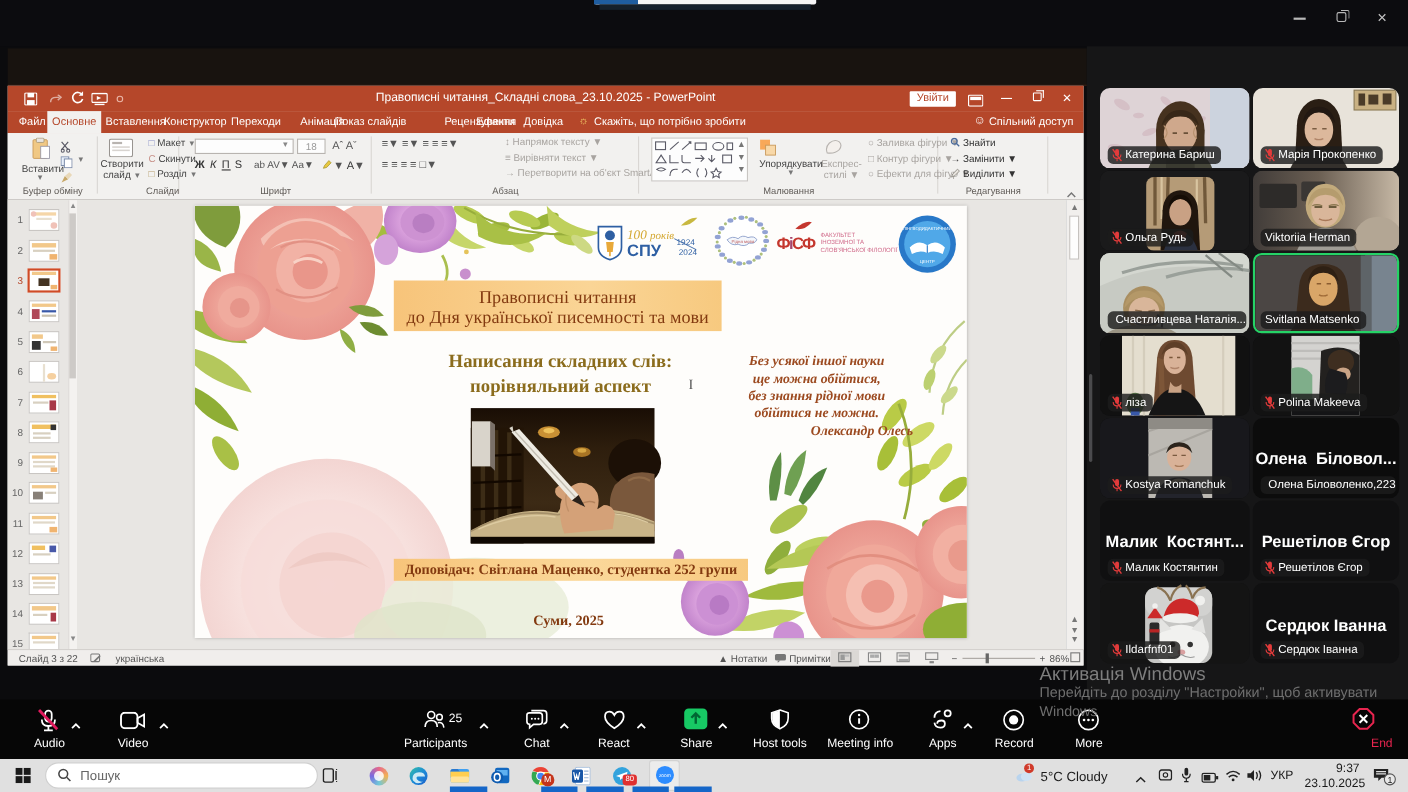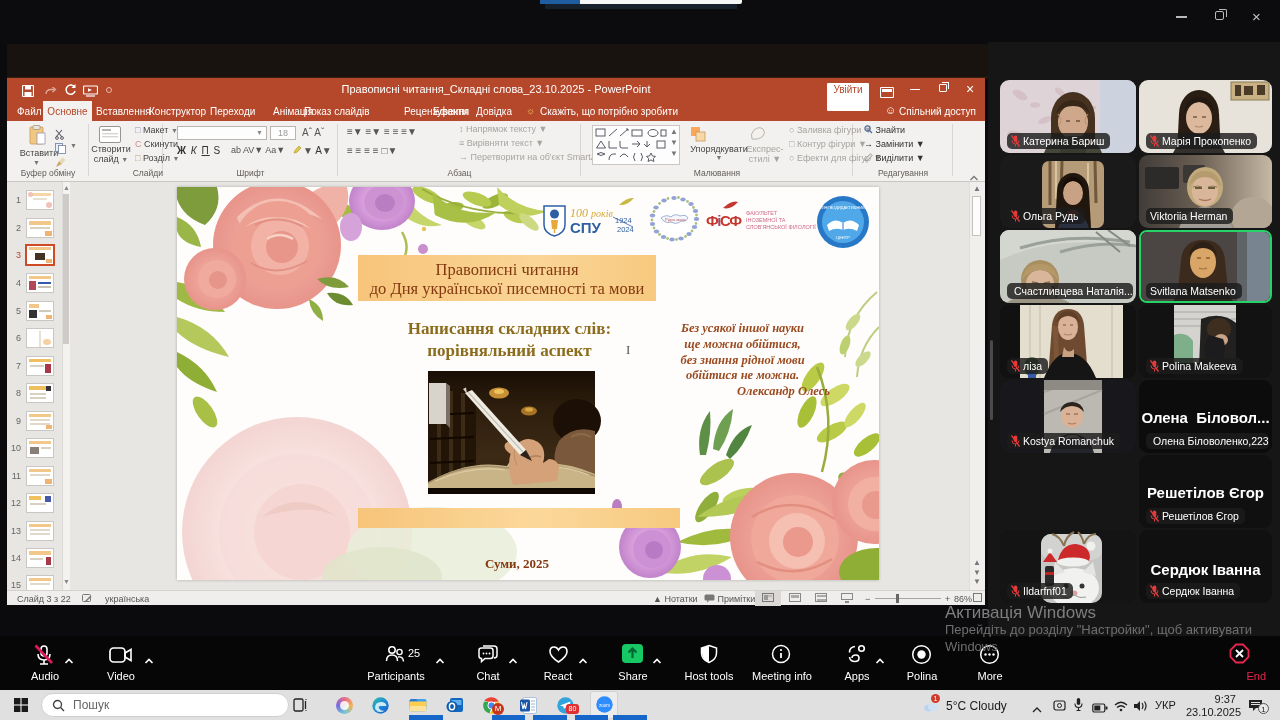--- a/index.html
+++ b/index.html
@@ -57,21 +57,21 @@
       <svg width="15" height="12" viewBox="0 0 15 12">
           <rect x="0.5" y="1" width="14" height="8" rx="1" fill="none" stroke="#fff" stroke-width="1.2"></rect>
           <path d="M5 3.2 L9 5 L5 6.8 Z" fill="#fff"></path>
           <path d="M3 11 L12 11" stroke="#fff" stroke-width="1.2"></path>
         </svg>
     </div>
     <div class="abs" style="left:99px;top:9px;width:6px;height:6px;border:1.2px solid #e9b5a6;border-radius:50%;"></div>
 
     <div class="abs wt" style="left:0;top:5px;width:978px;text-align:center;font-size:11px;">Правописні читання_Складні слова_23.10.2025 - PowerPoint</div>
 
-    <div class="abs" style="left:820px;top:5px;width:42px;height:28px;background:#fff;border-radius:1px;color:#b5472a;font-size:10px;text-align:center;line-height:14px;">Увійти</div>
+    <div class="abs" style="left:820px;top:5px;width:42px;height:14px;background:#fff;border-radius:1px;color:#b5472a;font-size:10px;text-align:center;line-height:14px;">Увійти</div>
     <div class="abs" style="left:873px;top:6px;width:14px;height:11px;">
       <svg width="14" height="11" viewBox="0 0 14 11">
           <rect x="0.5" y="0.5" width="13" height="10" rx="1" fill="none" stroke="#fff" stroke-width="1.1"></rect>
           <rect x="2" y="2" width="10" height="3" fill="#fff"></rect>
         </svg>
     </div>
     <div class="abs" style="left:903px;top:11px;width:10px;height:1.4px;background:#fff;"></div>
     <div class="abs" style="left:932px;top:6px;width:8px;height:8px;border:1.1px solid #fff;border-radius:1px;"></div>
     <div class="abs" style="left:935px;top:4px;width:7px;height:7px;border-top:1.1px solid #fff;border-right:1.1px solid #fff;"></div>
     <div class="abs wt" style="left:959px;top:3px;font-size:14px;">×</div>
@@ -582,20 +582,21 @@
 
         <div class="abs" style="left:181px;top:68px;width:298px;height:46px;background:linear-gradient(90deg,#f7c47a,#fad596 60%,#f7c97f);"></div>
         <div class="abs" style="left:181px;top:73px;width:298px;text-align:center;font-family:'Liberation Serif',serif;font-size:16.5px;color:#833a10;line-height:19px;">Правописні читання<br>до Дня української писемності та мови</div>
 
         <div class="abs" style="left:180px;top:131px;width:305px;text-align:center;font-family:'Liberation Serif',serif;font-weight:bold;font-size:17px;color:#8b6c1d;line-height:21.5px;">Написання складних слів:<br>порівняльний аспект</div>
         <div class="abs" style="left:449px;top:155px;font-family:'Liberation Serif',serif;font-size:13px;color:#555;">I</div>
 
         <div class="abs" style="left:478px;top:134px;width:175px;text-align:center;font-family:'Liberation Serif',serif;font-weight:bold;font-style:italic;font-size:12.5px;color:#9c4a20;line-height:15.8px;">Без усякої іншої науки<br>ще можна обійтися,<br>без знання рідної мови<br>обійтися не можна.<div style="text-align:right;">Олександр Олесь</div></div>
 
         <div class="abs" style="left:181px;top:321px;width:322px;height:20px;background:linear-gradient(90deg,#f7c47a,#fbd89a 55%,#f7c97f);"></div>
+        <div class="abs" style="left:181px;top:323px;width:322px;text-align:center;font-family:'Liberation Serif',serif;font-weight:bold;font-size:13px;color:#833a10;">Доповідач: Світлана Маценко, студентка 252 групи</div>
 
         <div class="abs" style="left:280px;top:369px;width:120px;text-align:center;font-family:'Liberation Serif',serif;font-weight:bold;font-size:13px;color:#833a10;">Суми, 2025</div>
       </div>
     </div>
 
     <div class="abs" style="left:0;top:512px;width:978px;height:15px;background:#f0eeec;border-top:1px solid #d4d1ce;font-size:9px;color:#555;">
       <span class="abs" style="left:10px;top:3px;">Слайд 3 з 22</span>
       <span class="abs" style="left:75px;top:2px;"><svg width="10" height="10">
             <rect x="0.5" y="1.5" width="8" height="7" rx="1" fill="none" stroke="#777" stroke-width="1"></rect>
             <path d="M3 8 L8.5 2.5 L9.5 3.5 L4.5 8.5 Z" fill="#777"></path>
@@ -861,20 +862,29 @@
   <div class="tile" style="left:1139px;top:380px;width:133px;height:73px;background:#0c0c0c;">
     <div class="bigname" style="top:29px;">Олена&nbsp; Біловол...</div>
     <div class="vlabel"><svg width="9" height="12" viewBox="0 0 9 12">
           <rect x="2.7" y="0.5" width="3.6" height="6.5" rx="1.8" fill="#e23b3b"></rect>
           <path d="M1 5.5 q0 3.5 3.5 3.5 q3.5 0 3.5 -3.5" stroke="#e23b3b" fill="none"></path>
           <path d="M4.5 9 L4.5 11.5" stroke="#e23b3b"></path>
           <path d="M0.5 0.5 L8.5 11.5" stroke="#e23b3b" stroke-width="1.3"></path>
         </svg>Олена Біловоленко,223</div>
   </div>
 
+  <div class="tile" style="left:1000px;top:455px;width:136px;height:73px;background:#101011;">
+    <div class="bigname" style="top:29px;">Малик&nbsp; Костянт...</div>
+    <div class="vlabel"><svg width="9" height="12" viewBox="0 0 9 12">
+          <rect x="2.7" y="0.5" width="3.6" height="6.5" rx="1.8" fill="#e23b3b"></rect>
+          <path d="M1 5.5 q0 3.5 3.5 3.5 q3.5 0 3.5 -3.5" stroke="#e23b3b" fill="none"></path>
+          <path d="M4.5 9 L4.5 11.5" stroke="#e23b3b"></path>
+          <path d="M0.5 0.5 L8.5 11.5" stroke="#e23b3b" stroke-width="1.3"></path>
+        </svg>Малик Костянтин</div>
+  </div>
 
   <div class="tile" style="left:1139px;top:455px;width:133px;height:73px;background:#101011;">
     <div class="bigname" style="top:29px;">Решетілов Єгор</div>
     <div class="vlabel"><svg width="9" height="12" viewBox="0 0 9 12">
           <rect x="2.7" y="0.5" width="3.6" height="6.5" rx="1.8" fill="#e23b3b"></rect>
           <path d="M1 5.5 q0 3.5 3.5 3.5 q3.5 0 3.5 -3.5" stroke="#e23b3b" fill="none"></path>
           <path d="M4.5 9 L4.5 11.5" stroke="#e23b3b"></path>
           <path d="M0.5 0.5 L8.5 11.5" stroke="#e23b3b" stroke-width="1.3"></path>
         </svg>Решетілов Єгор</div>
   </div>
@@ -1029,21 +1039,21 @@
           <path d="M1.5 5 L5 1.5 L8.5 5" fill="none" stroke="#fff" stroke-width="1.6"></path>
         </svg></div>
     <div class="zlabel" style="left:831px;top:34px;width:52px;">Apps</div>
 
     <div class="abs" style="left:911px;top:8px;width:21px;height:21px;">
       <svg width="21" height="21" viewBox="0 0 21 21">
           <circle cx="10.5" cy="10.5" r="8.8" fill="none" stroke="#fff" stroke-width="1.5"></circle>
           <circle cx="10.5" cy="10.5" r="4.2" fill="#fff"></circle>
         </svg>
     </div>
-    <div class="zlabel" style="left:896px;top:34px;width:52px;">Polina</div>
+    <div class="zlabel" style="left:896px;top:34px;width:52px;">Record</div>
 
     <div class="abs" style="left:979px;top:8px;width:21px;height:21px;">
       <svg width="21" height="21" viewBox="0 0 21 21">
           <circle cx="10.5" cy="10.5" r="8.8" fill="none" stroke="#fff" stroke-width="1.5"></circle>
           <circle cx="6.5" cy="10.5" r="1.2" fill="#fff"></circle>
           <circle cx="10.5" cy="10.5" r="1.2" fill="#fff"></circle>
           <circle cx="14.5" cy="10.5" r="1.2" fill="#fff"></circle>
         </svg>
     </div>
     <div class="zlabel" style="left:964px;top:34px;width:52px;">More</div>

